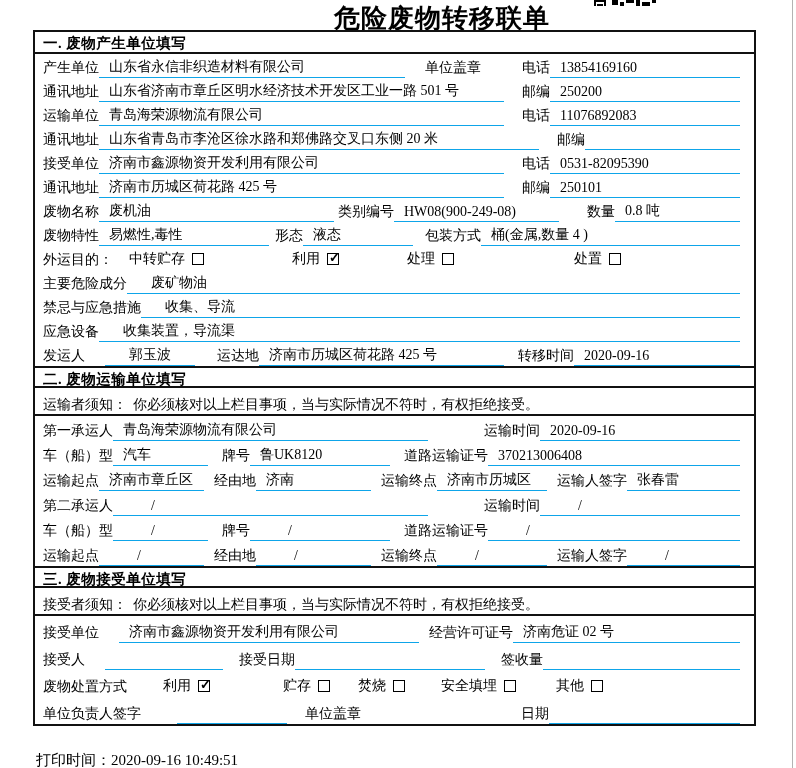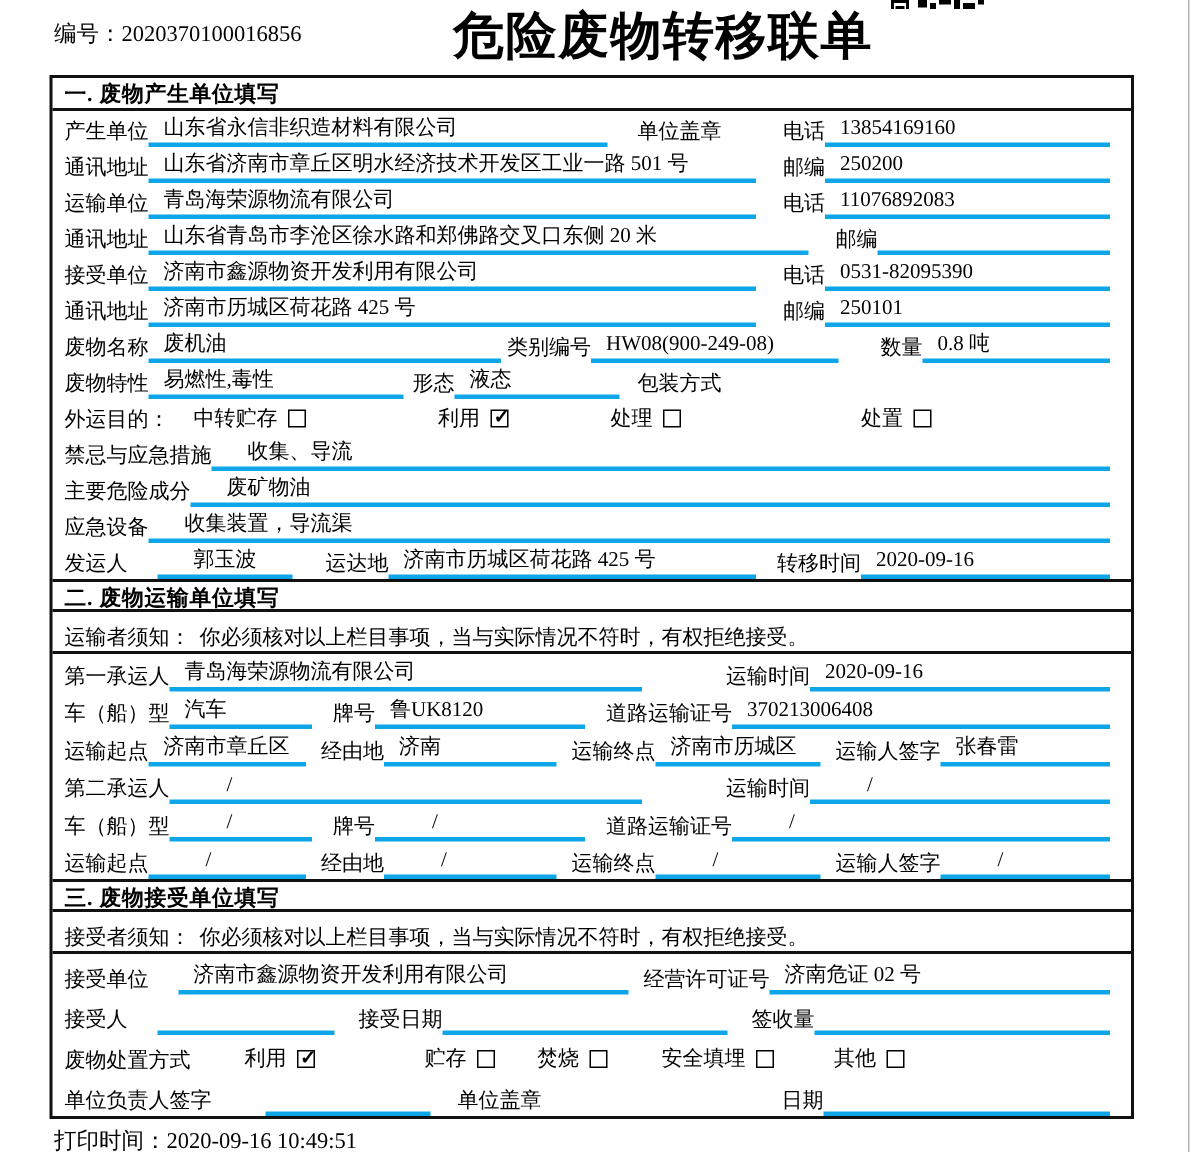--- a/index.html
+++ b/index.html
@@ -8,36 +8,36 @@
     width:796px; height:768px; background:#ffffff; color:#000;
     font-family:"Liberation Serif","DejaVu Serif",serif;
     font-size:14px; position:relative; overflow:hidden;
   }
   .page-edge { position:absolute; left:792px; top:0; width:1px; height:768px; background:#b3b3b3; }
 
   
   .hdr { position:relative; height:42px; }
   .doc-no { position:absolute; left:36px; top:13px; font-size:15px; white-space:nowrap; }
   .doc-title { position:absolute; left:50%; transform:translateX(-50%); margin-left:44px; top:1px;
-               font-size:34px; font-weight:bold; letter-spacing:1px; white-space:nowrap; }
+               font-size:26px; font-weight:bold; letter-spacing:1px; white-space:nowrap; }
   .qr { position:absolute; left:594px; top:0; width:62px; height:8px; }
 
   
-  .tbl { position:absolute; left:33px; top:50px; width:723px; border:2px solid #111; background:#fff; }
+  .tbl { position:absolute; left:33px; top:30px; width:723px; border:2px solid #111; background:#fff; }
   .sec-hdr { font-weight:bold; font-size:14.5px; height:22px; line-height:20px; padding:1px 8px;
              border-bottom:2px solid #111; letter-spacing:0.5px; }
   .sec-hdr.mid { border-top:2px solid #111; }
   .notice { height:28px; display:flex; align-items:flex-end; padding:0 8px; border-bottom:2px solid #111; white-space:nowrap; }
   .notice .txt { margin-left:6px; }
 
   .r { display:flex; align-items:flex-end; height:24px; padding:0 14px 0 8px; }
   .r25 { height:25px; }
   .r27 { height:27px; }
   .lbl { white-space:nowrap; padding-bottom:1px; flex:0 0 auto; }
-  .fld { border-bottom:3px solid #0ea5e9; padding:0 4px 1px 10px; white-space:nowrap;
+  .fld { border-bottom:1px solid #0ea5e9; padding:0 4px 1px 10px; white-space:nowrap;
          overflow:hidden; flex:0 0 auto; min-height:17px; }
   .grow { flex:1 1 auto; }
   .gl { flex:1 1 auto; margin-right:18px; }   
   .pl24 { padding-left:24px; }
   .sl { padding-left:38px; }                  
   .ctr { text-align:center; padding-left:4px; }
 
   .w90{width:90px}.w95{width:95px}.w105{width:105px}.w110{width:110px}.w115{width:115px}
   .w118{width:118px}.w140{width:140px}.w155{width:155px}.w165{width:165px}.w170{width:170px}
   .w190{width:190px}.w200{width:200px}.w235{width:235px}.w245{width:245px}.w300{width:300px}
@@ -54,21 +54,20 @@
         margin-left:7px; position:relative; flex:0 0 auto; }
   .cb.checked::after { content:"✓"; position:absolute; left:1px; top:-4px;
                        font-size:13px; font-weight:bold; }
 
   .print-line { position:absolute; left:36px; top:751px; font-size:15px; white-space:nowrap; }
 </style>
 </head>
 <body>
 
 <div class="hdr">
-  <div class="doc-no"><span>编号：</span><span>2020370100016856</span></div>
   <div class="doc-title">危险废物转移联单</div>
   <svg class="qr" viewBox="0 0 62 8" xmlns="http://www.w3.org/2000/svg">
     <g fill="#000">
       <rect x="0" y="0" width="12" height="2"></rect>
         <rect x="0" y="2" width="2" height="4"></rect>
         <rect x="10" y="2" width="2" height="4"></rect>
         <rect x="3" y="4" width="6" height="2"></rect>
       <rect x="18" y="0" width="6" height="5"></rect>
         <rect x="26" y="2" width="4" height="4"></rect>
         <rect x="32" y="0" width="8" height="3"></rect>
@@ -134,20 +133,21 @@
     <span class="lbl ml28">数量</span>
     <span class="fld grow">0.8 吨</span>
   </div>
 
   <div class="r">
     <span class="lbl">废物特性</span>
     <span class="fld w170">易燃性,毒性</span>
     <span class="lbl ml6">形态</span>
     <span class="fld w110">液态</span>
     <span class="lbl ml12">包装方式</span>
+    <span class="fld grow">桶(金属,数量 4 )</span>
   </div>
 
   <div class="r">
     <span class="lbl">外运目的：</span>
     <span class="opt ml16">
       <span>中转贮存</span>
       <span class="cb"></span>
     </span>
     <span class="opt ml88">
       <span>利用</span>
@@ -157,27 +157,27 @@
       <span>处理</span>
       <span class="cb"></span>
     </span>
     <span class="opt ml120">
       <span>处置</span>
       <span class="cb"></span>
     </span>
   </div>
 
   <div class="r">
+    <span class="lbl">主要危险成分</span>
+    <span class="fld grow pl24">废矿物油</span>
+  </div>
+
+  <div class="r">
     <span class="lbl">禁忌与应急措施</span>
     <span class="fld grow pl24">收集、导流</span>
-  </div>
-
-  <div class="r">
-    <span class="lbl">主要危险成分</span>
-    <span class="fld grow pl24">废矿物油</span>
   </div>
 
   <div class="r">
     <span class="lbl">应急设备</span>
     <span class="fld grow pl24">收集装置，导流渠</span>
   </div>
 
   <div class="r">
     <span class="lbl">发运人</span>
     <span class="fld w90 ctr ml20">郭玉波</span>

